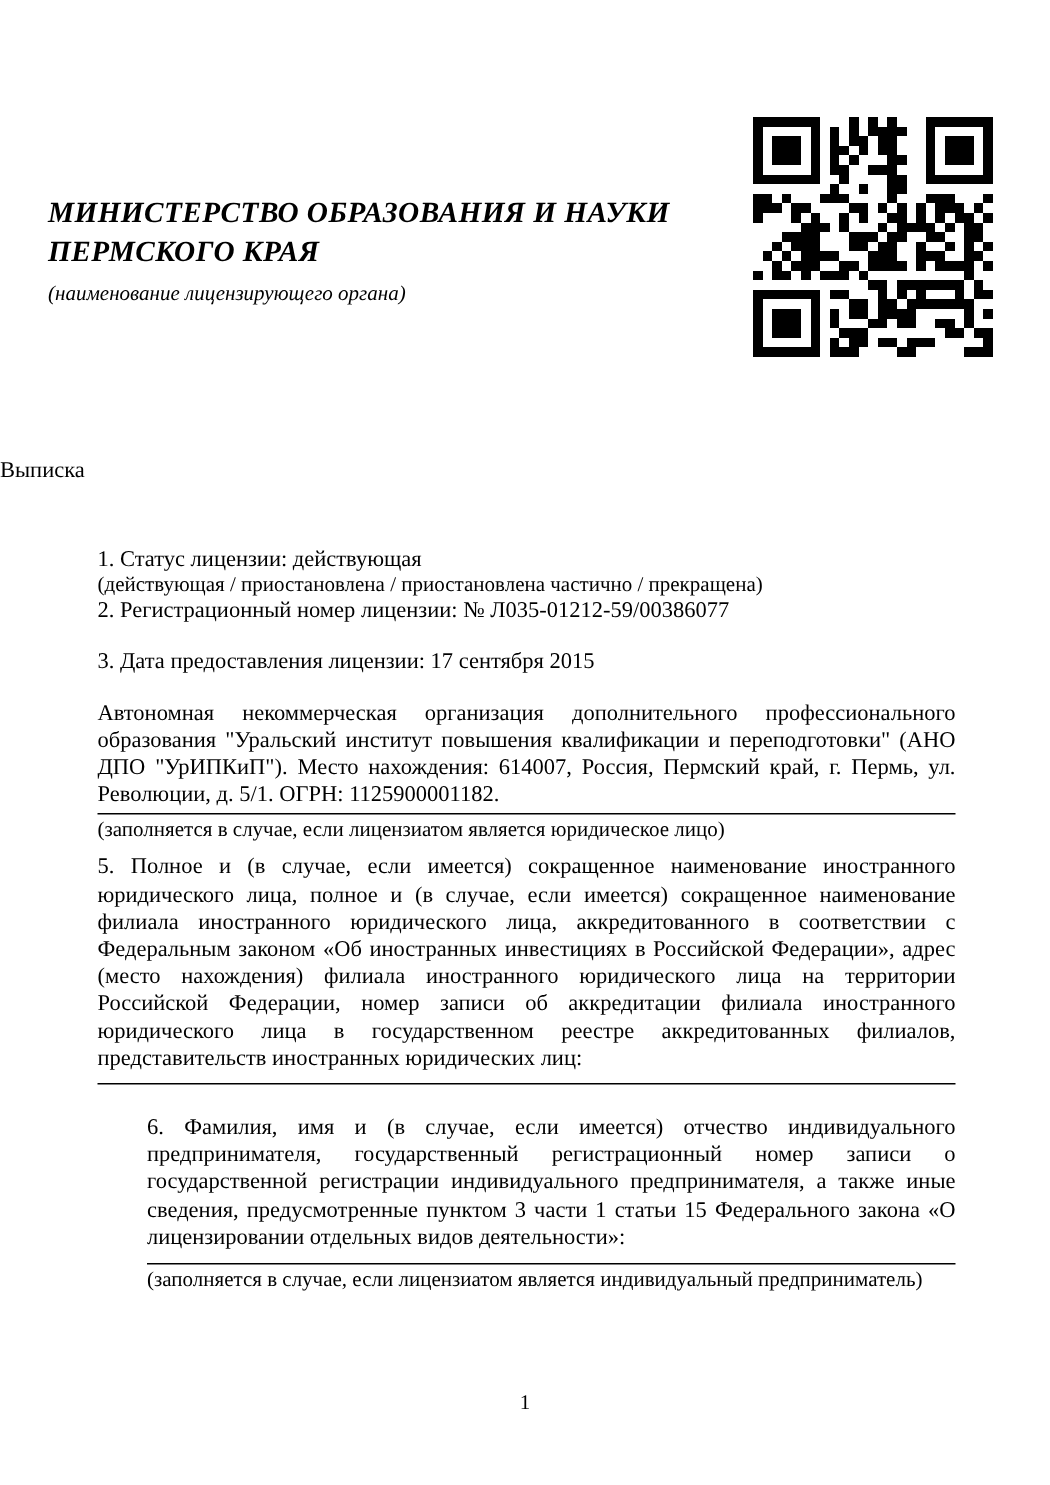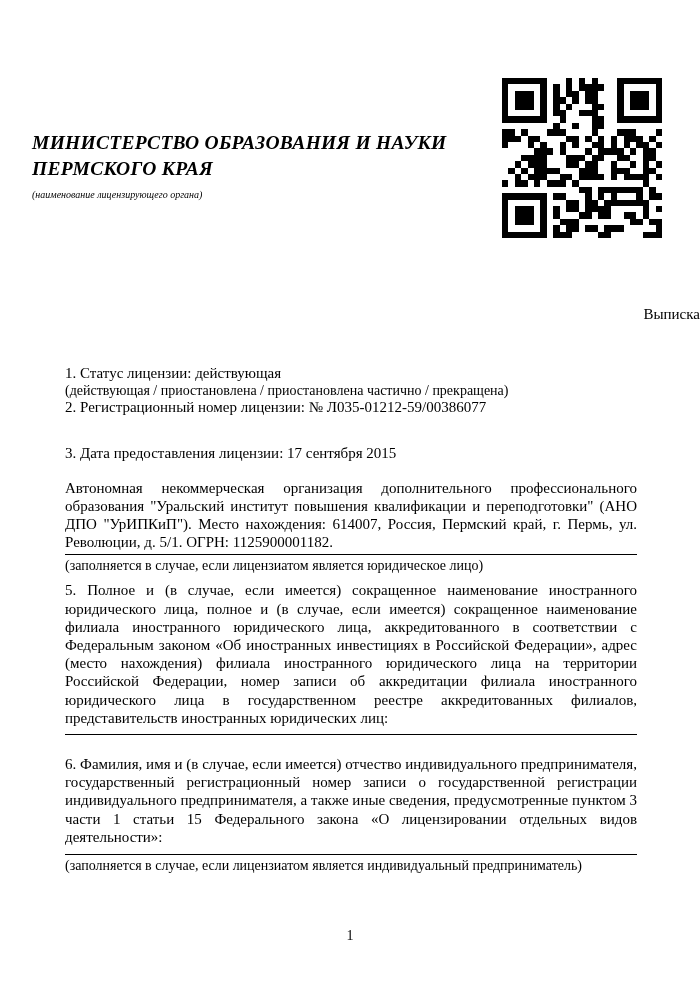--- a/index.html
+++ b/index.html
@@ -8,36 +8,36 @@
     width:700px; height:990px; position:relative; overflow:hidden;
     background:#ffffff; color:#000;
     font-family:"Liberation Serif","DejaVu Serif",serif;
     font-size:15px;
   }
   .header { position:relative; height:305px; }
   .ministry {
     position:absolute; left:32px; top:130px; width:460px; text-align:left;font-style:italic;
   }
   .ministry-title { font-weight:bold; font-size:19.5px; line-height:26px; letter-spacing:0.3px; }
-  .ministry-caption { font-size:10px; margin-top:7px; }
+  .ministry-caption { font-size:14px; margin-top:7px; }
   .qr { position:absolute; right:38px; top:78px; width:160px; height:160px; }
   .qr svg { display:block; width:160px; height:160px; }
 
-  .doc-title { text-align:right; font-size:15px; line-height:19px; }
+  .doc-title { text-align:left; font-size:15px; line-height:19px; }
 
   .content { padding:0 63px 0 65px; }
   .item { margin-top:16px; }
   .item p { line-height:18.2px; }
   .just { text-align:justify; }
   .item-1 { margin-top:40px; }
   .item-2 { margin-top:0; }
-  .item-3 { margin-top:28px; }
+  .item-3 { margin-top:16px; }
   .item-4 { margin-top:16px; }
   .item-5 { margin-top:8px; }
-  .item-6 { margin-top:20px; }
+  .item-6 { margin-top:20px;margin-left:33px; }
   .caption { font-size:14px; line-height:15px; text-align:left; margin-top:1px; }
   .filled-value { border-bottom:1.5px solid #000; padding-bottom:3px; }
   .blank-8 { height:8px; border-bottom:1.5px solid #000; }
   .blank-9 { height:9px; border-bottom:1.5px solid #000; }
   .cap-after-line { margin-top:3px; }
 
   .footer {
     position:absolute; top:928px; left:0; width:100%;
     text-align:center; font-size:14px;
   }

